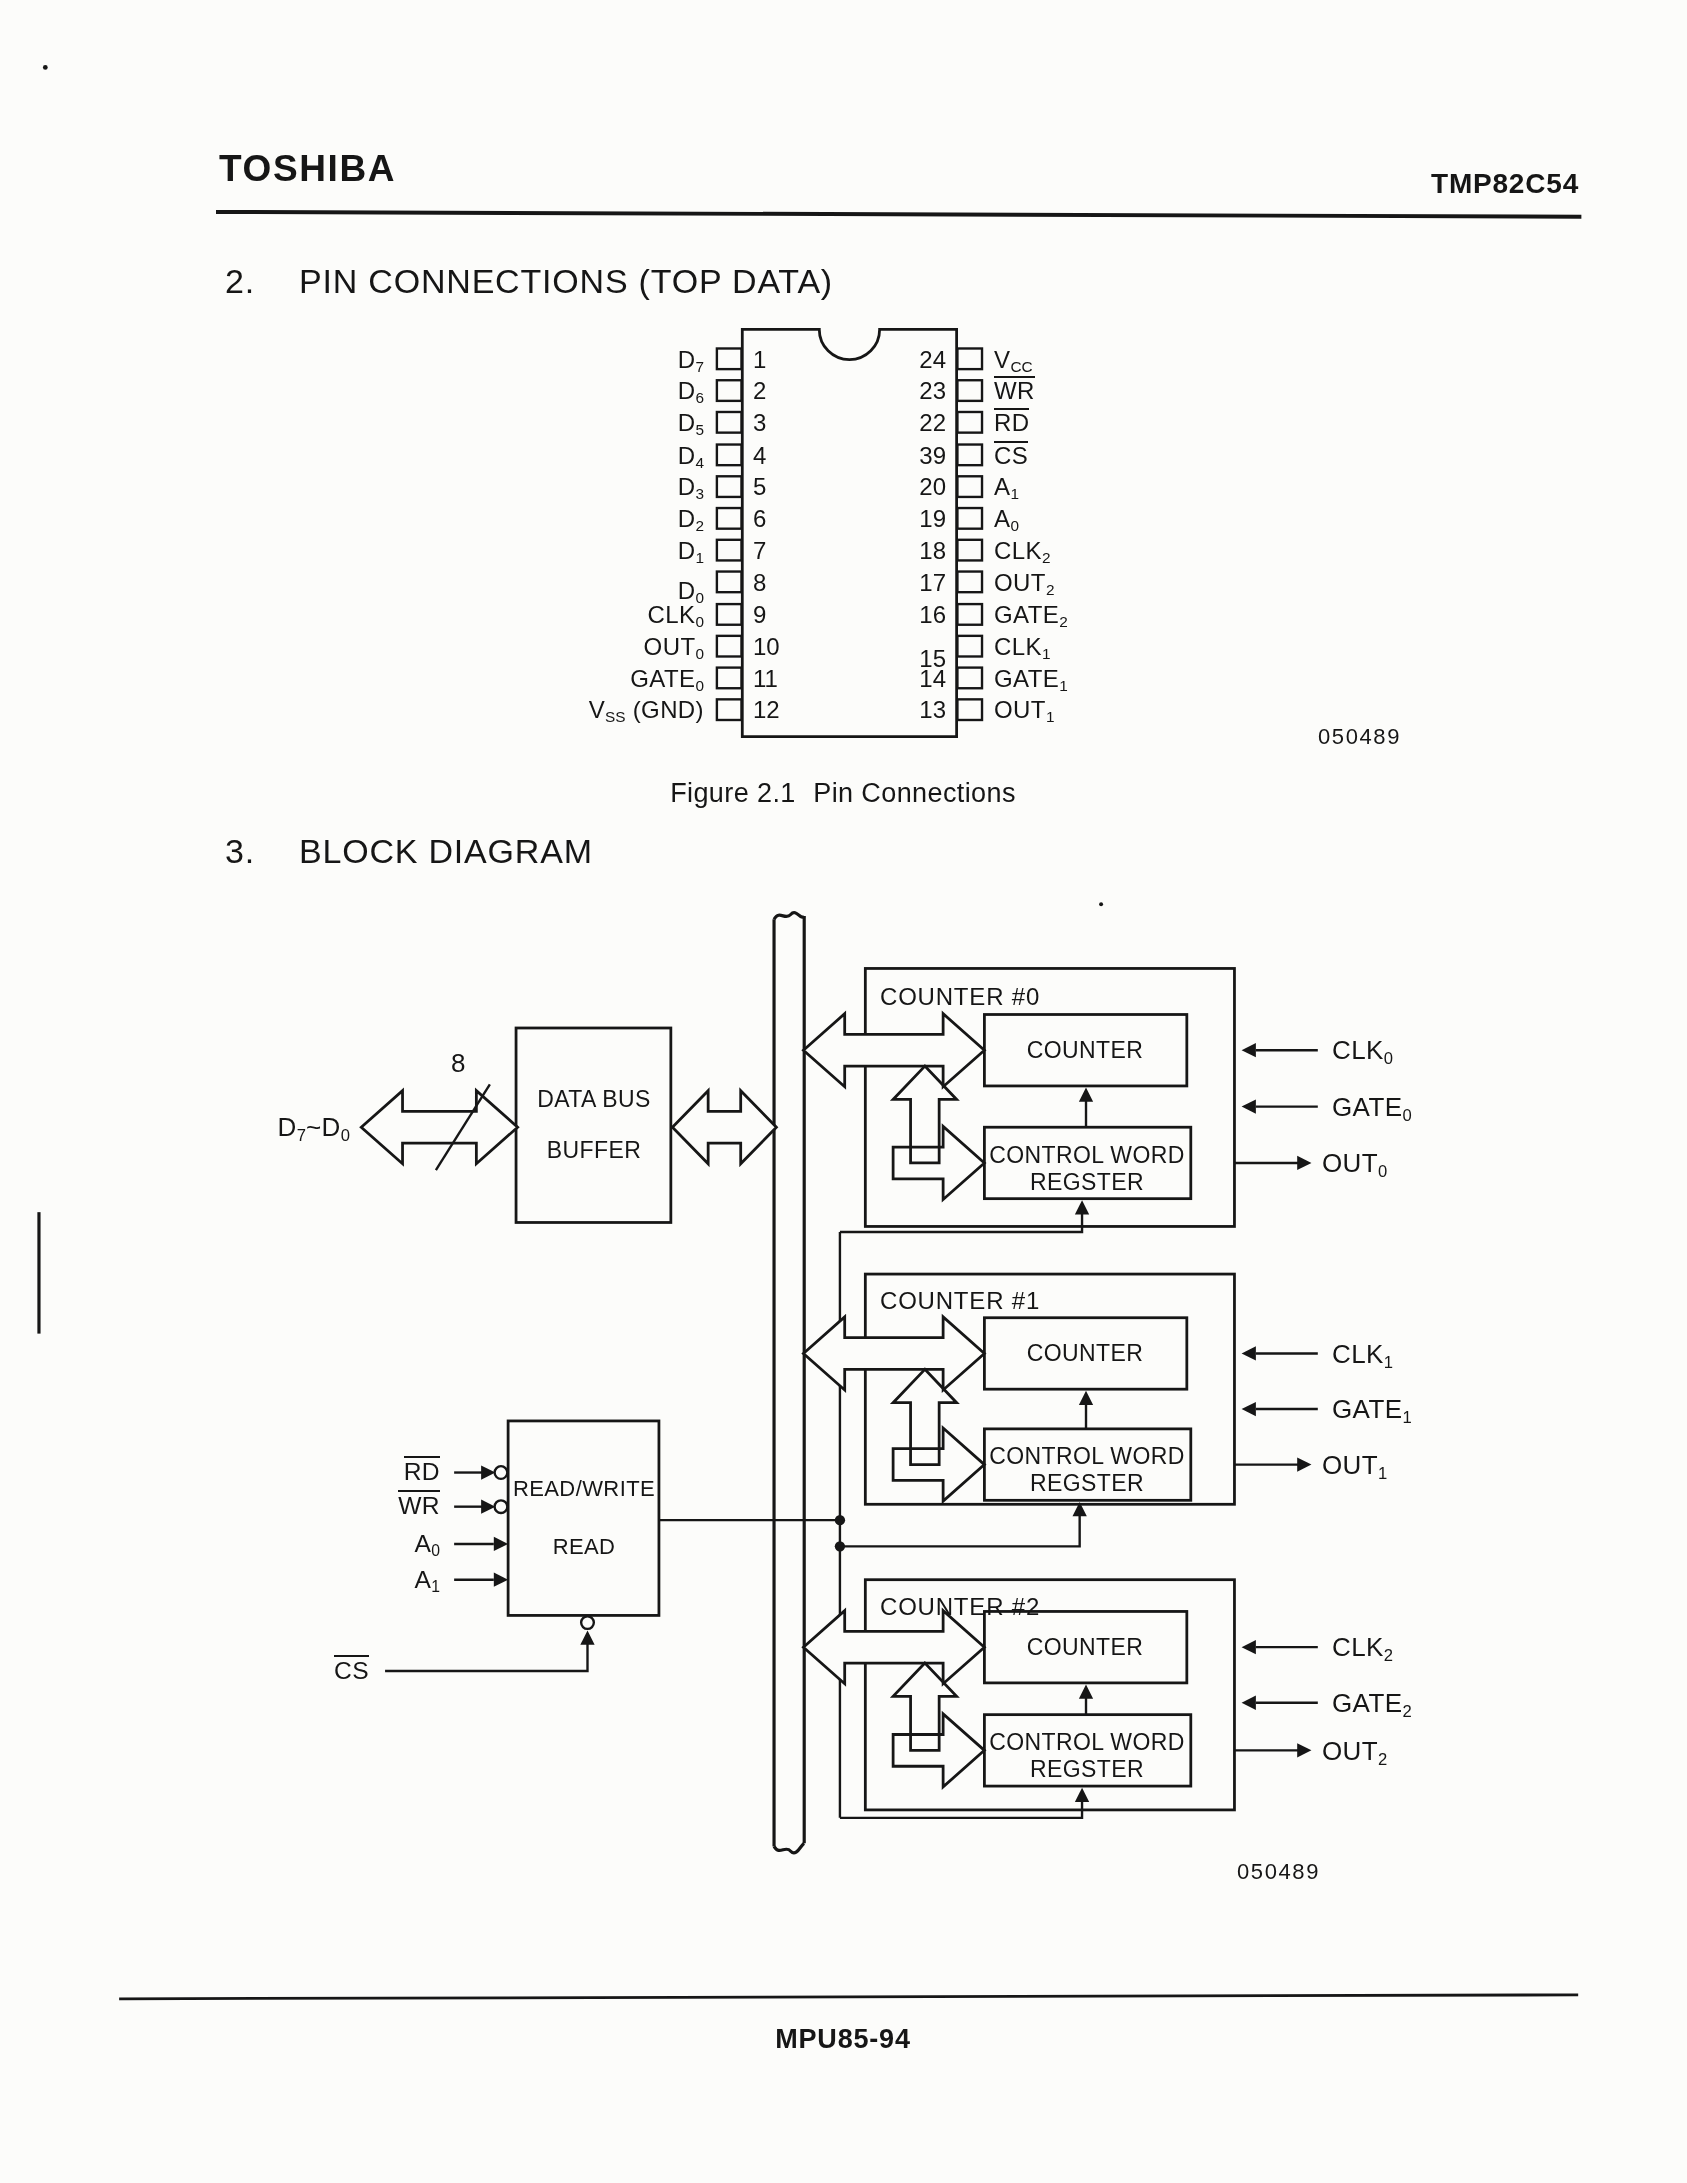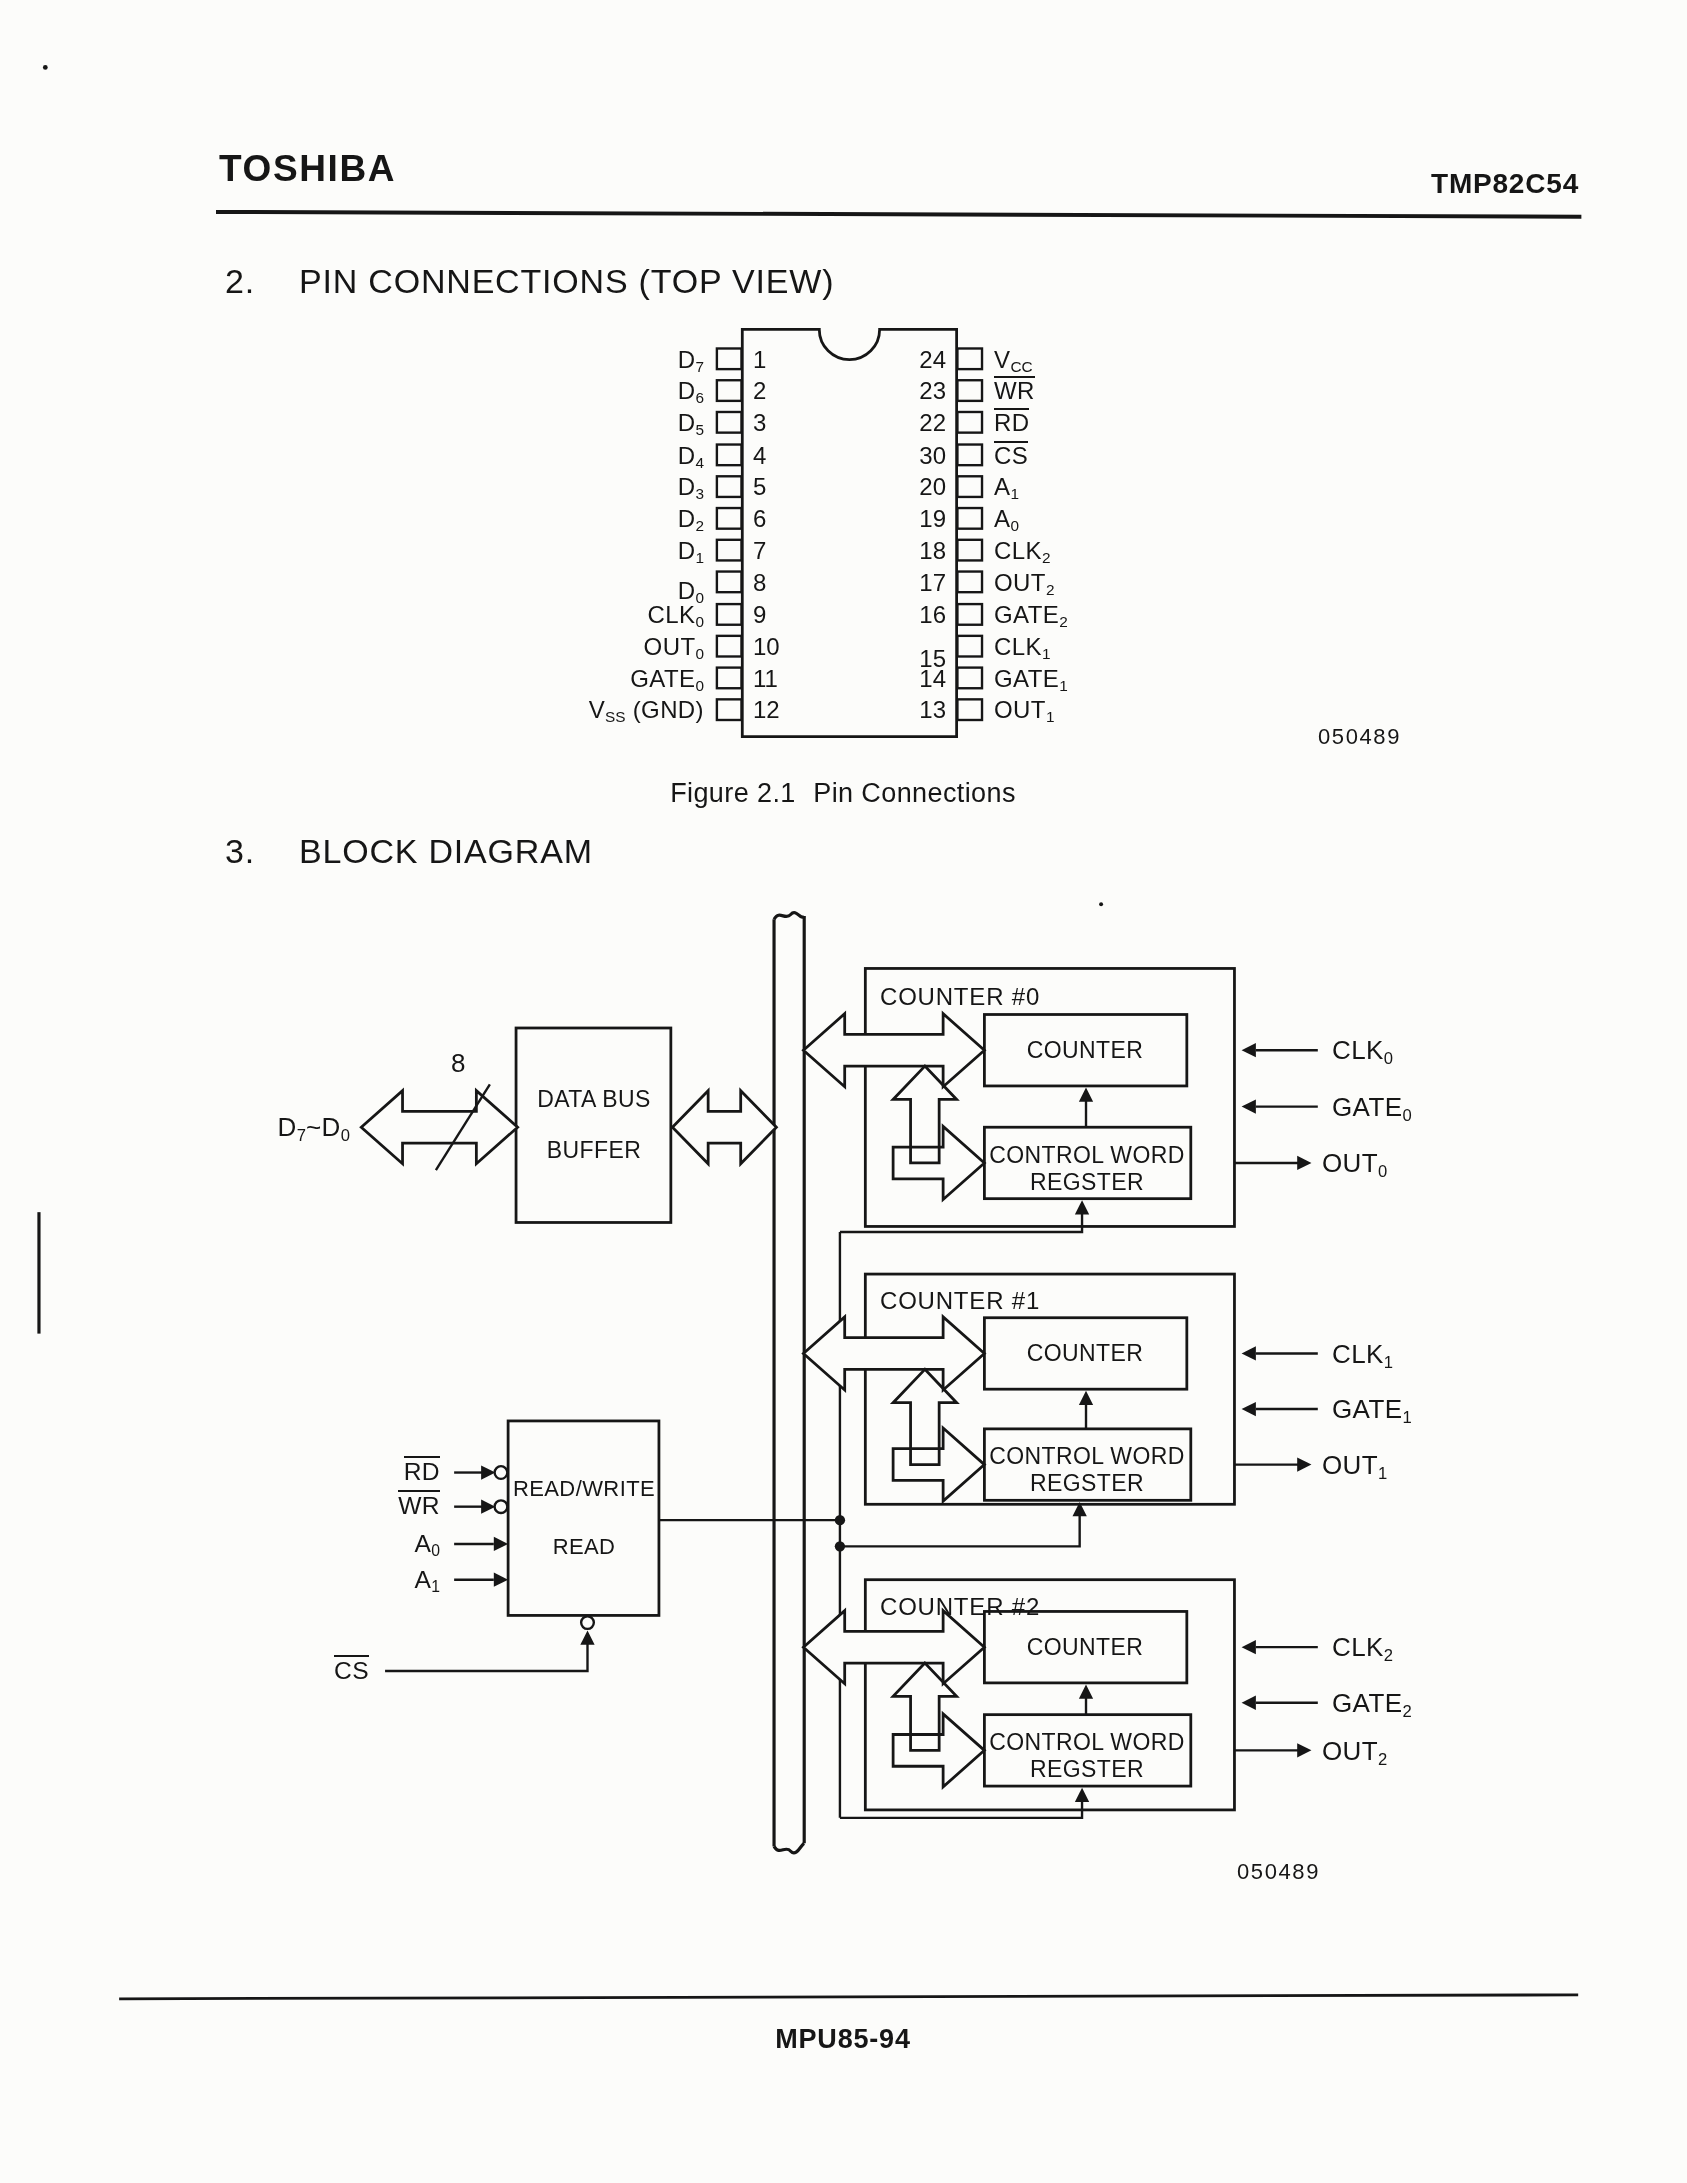--- a/index.html
+++ b/index.html
@@ -179,21 +179,21 @@
       <path d="M1125,1825 L1188,1825 L1188,1799 L1240,1845 L1188,1891 L1188,1865 L1125,1865 Z"></path>
       <path d="M1125,2185 L1188,2185 L1188,2159 L1240,2205 L1188,2251 L1188,2225 L1125,2225 Z"></path>
     </g>
     <line x1="617" y1="1366" x2="549" y2="1474" stroke="#161616" stroke-width="3"></line>
   </svg>
 
   <div class="abs brand">TOSHIBA</div>
   <div class="abs part">TMP82C54</div>
 
   <div class="abs sec-num s2n">2.</div>
-  <div class="abs sec-title s2t">PIN CONNECTIONS (TOP VIEW)</div>
+  <div class="abs sec-title s2t">PIN CONNECTIONS (TOP DATA)</div>
 
   <div class="abs plabel pl-left" style="top:345px"><span>D</span><sub>7</sub></div>
   <div class="abs plabel pl-left" style="top:376px"><span>D</span><sub>6</sub></div>
   <div class="abs plabel pl-left" style="top:408px"><span>D</span><sub>5</sub></div>
   <div class="abs plabel pl-left" style="top:441px"><span>D</span><sub>4</sub></div>
   <div class="abs plabel pl-left" style="top:472px"><span>D</span><sub>3</sub></div>
   <div class="abs plabel pl-left" style="top:504px"><span>D</span><sub>2</sub></div>
   <div class="abs plabel pl-left" style="top:536px"><span>D</span><sub>1</sub></div>
   <div class="abs plabel pl-left" style="top:576px"><span>D</span><sub>0</sub></div>
   <div class="abs plabel pl-left" style="top:600px"><span>CLK</span><sub>0</sub></div>
@@ -210,21 +210,21 @@
   <div class="abs pnum pn-left" style="top:536px">7</div>
   <div class="abs pnum pn-left" style="top:568px">8</div>
   <div class="abs pnum pn-left" style="top:600px">9</div>
   <div class="abs pnum pn-left" style="top:632px">10</div>
   <div class="abs pnum pn-left" style="top:664px">11</div>
   <div class="abs pnum pn-left" style="top:695px">12</div>
 
   <div class="abs pnum pn-right" style="top:345px">24</div>
   <div class="abs pnum pn-right" style="top:376px">23</div>
   <div class="abs pnum pn-right" style="top:408px">22</div>
-  <div class="abs pnum pn-right" style="top:441px">30</div>
+  <div class="abs pnum pn-right" style="top:441px">39</div>
   <div class="abs pnum pn-right" style="top:472px">20</div>
   <div class="abs pnum pn-right" style="top:504px">19</div>
   <div class="abs pnum pn-right" style="top:536px">18</div>
   <div class="abs pnum pn-right" style="top:568px">17</div>
   <div class="abs pnum pn-right" style="top:600px">16</div>
   <div class="abs pnum pn-right" style="top:644px">15</div>
   <div class="abs pnum pn-right" style="top:664px">14</div>
   <div class="abs pnum pn-right" style="top:695px">13</div>
 
   <div class="abs plabel pl-right" style="top:345px"><span>V</span><sub>CC</sub></div>

